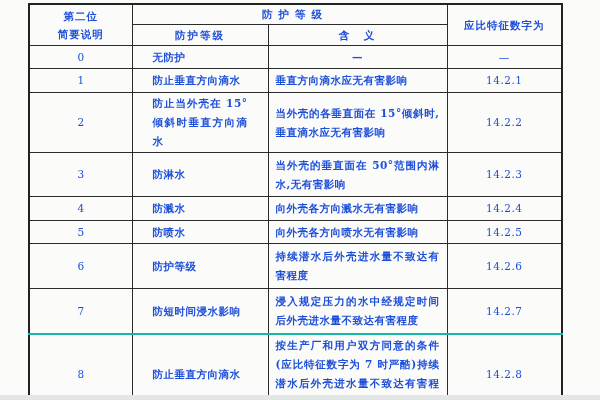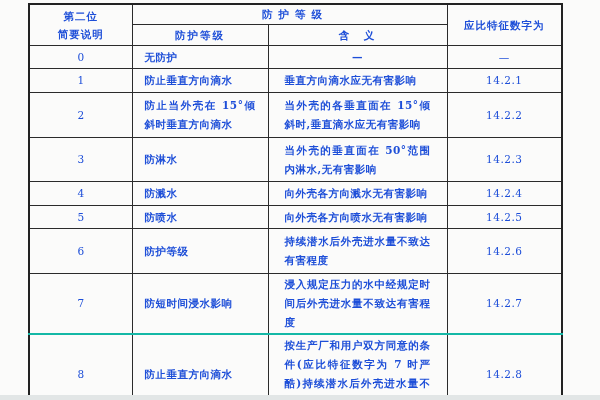--- a/index.html
+++ b/index.html
@@ -35,22 +35,22 @@
   th.h-group{letter-spacing:6px;height:19px;padding-left:11px;}
   th.h-brief{letter-spacing:2px;height:20px;}
   th.h-digit,th.h-clause{letter-spacing:1px;}
   .h-digit .line{display:block;line-height:18px;}
   td.c-digit{
     text-align:center;
     font-weight:400;
     font-family:"DejaVu Serif","Liberation Serif",serif;
     letter-spacing:0;
   }
-  td.c-brief{padding:1px 12px;text-align:justify;}
-  td.c-meaning{padding:1px 16px;text-align:justify;}
+  td.c-brief{padding:1px 20px;text-align:justify;}
+  td.c-meaning{padding:1px 7px;text-align:justify;}
   td.c-meaning.center{text-align:center;padding:0;}
   td.c-clause{
     text-align:center;font-weight:400;letter-spacing:0.5px;
   }
   
   tr.r0 td{height:20px;}
   tr.r1 td{height:21px;}
   tr.r2 td{height:42px;}
   tr.r3 td{height:41px;}
   tr.r4 td{height:21px;}

